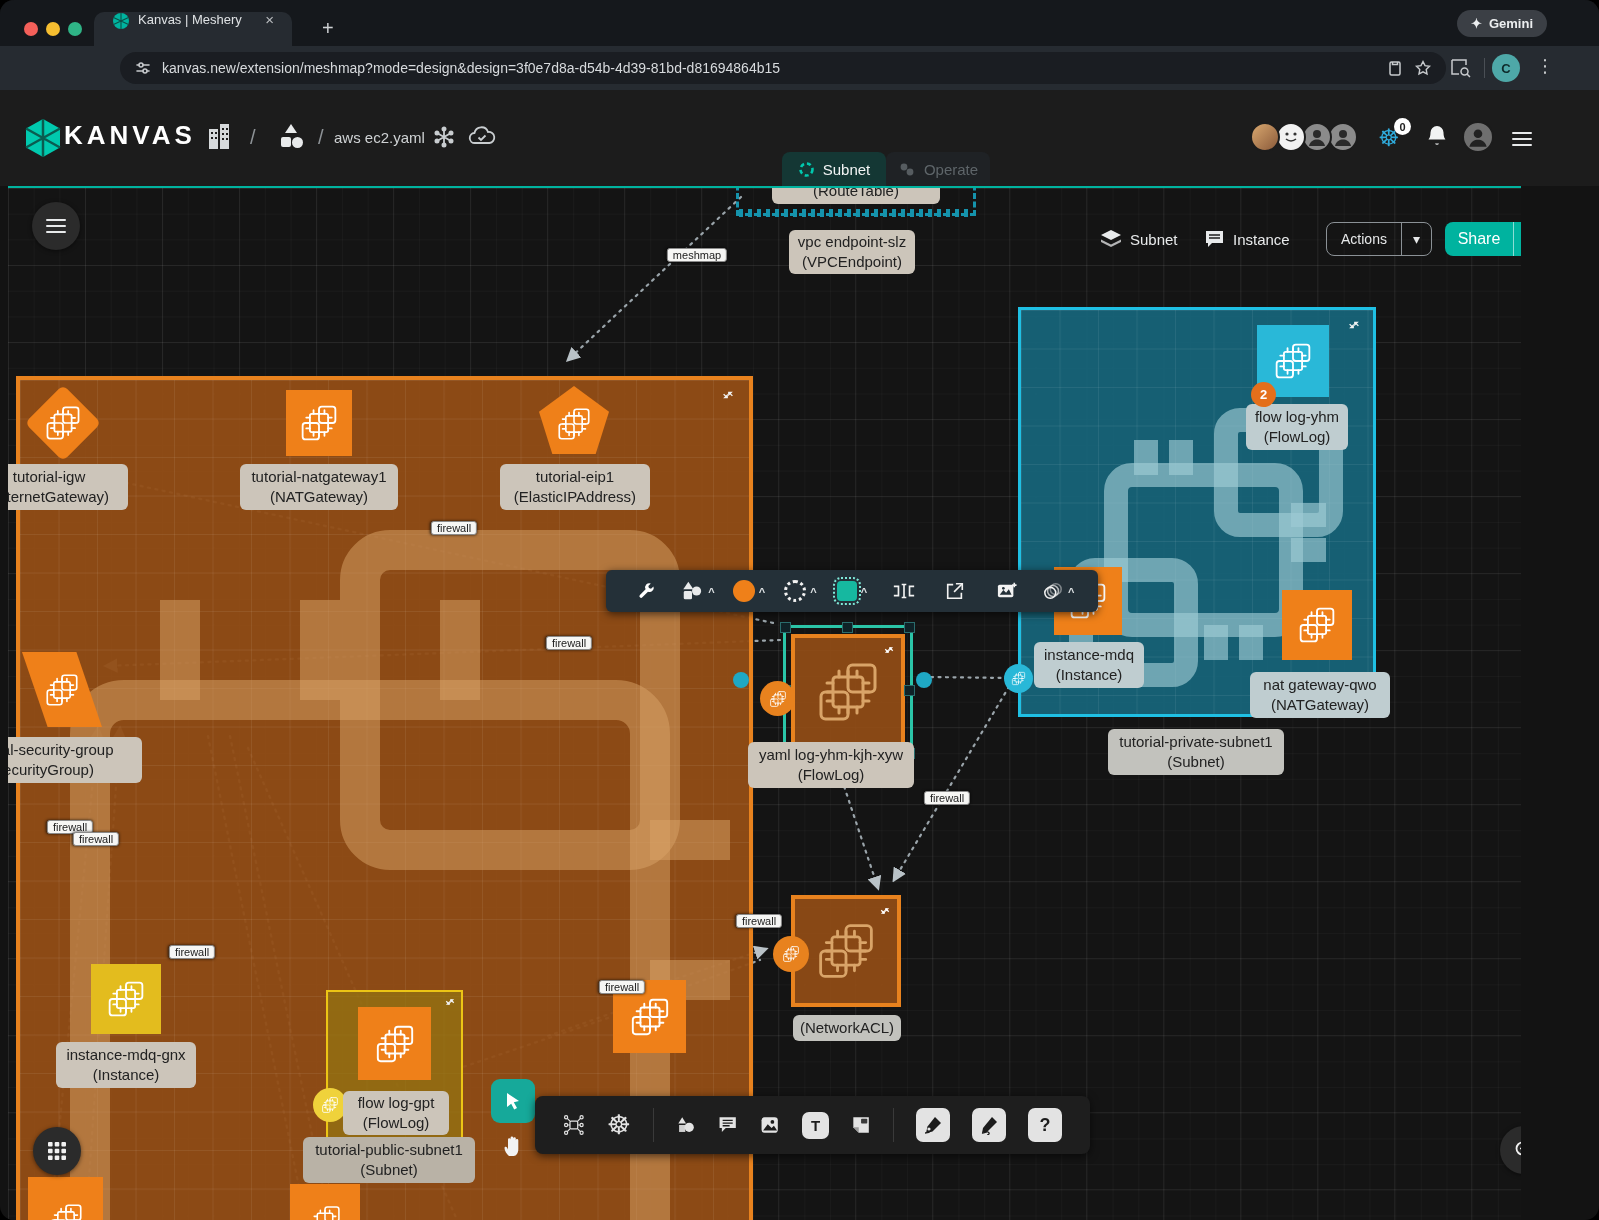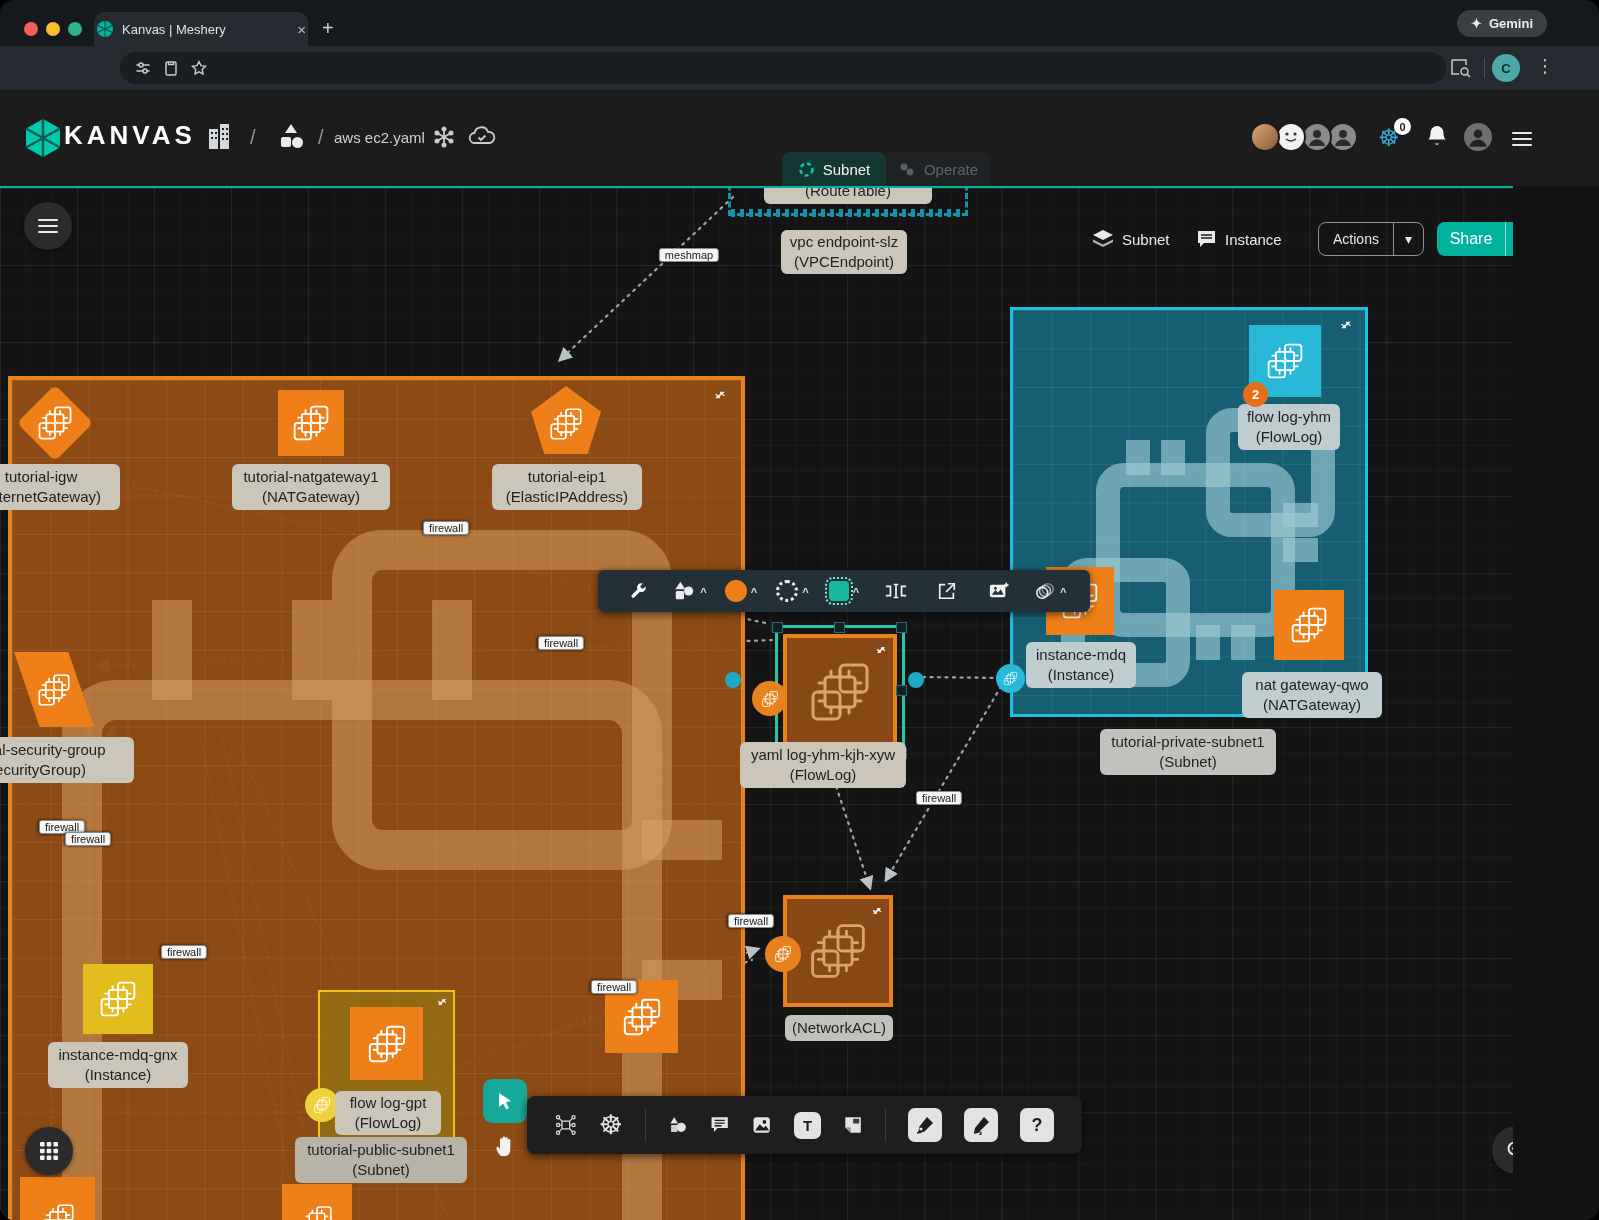--- a/index.html
+++ b/index.html
@@ -4,21 +4,21 @@
 <style>
   html,body{margin:0;padding:0;background:#000;}
   *{box-sizing:border-box;}
   body{font-family:"Liberation Sans",sans-serif;-webkit-font-smoothing:antialiased;}
   .screen{position:relative;width:1599px;height:1220px;background:#131313;border-radius:14px;overflow:hidden;}
   .abs{position:absolute;}
 
   
   .tabstrip{position:absolute;left:0;top:0;width:100%;height:46px;background:#15181c;}
   .tl{position:absolute;top:22px;width:14px;height:14px;border-radius:50%;}
-  .tab{position:absolute;left:94px;top:12px;width:214px;height:34px;background:#262b31;border-radius:10px 10px 0 0;display:flex;align-items:center;padding:0 2px;gap:8px;}
+  .tab{position:absolute;left:94px;top:12px;width:198px;height:34px;background:#262b31;border-radius:10px 10px 0 0;display:flex;align-items:flex-start;padding:0 18px;gap:8px;}
   .tab-title{color:#dfe2e4;font-size:13px;flex:1;white-space:nowrap;overflow:hidden;}
   .tab-close{color:#b9bcbf;font-size:15px;line-height:1;}
   .newtab{position:absolute;left:322px;top:18px;color:#cfd2d4;font-size:20px;line-height:1;}
   .gemini{position:absolute;right:52px;top:10px;height:27px;background:#3b3f45;border-radius:14px;color:#eceef0;font-size:13px;font-weight:700;display:flex;align-items:center;gap:7px;padding:0 14px;}
   .toolbar{position:absolute;left:0;top:46px;width:100%;height:44px;background:#262b31;}
   .navbtn{position:absolute;top:55px;font-size:19px;color:#d4d7da;line-height:1;}
   .urlpill{position:absolute;left:120px;top:52px;width:1326px;height:32px;background:#1a1d22;border-radius:16px;display:flex;align-items:center;padding:0 14px;gap:10px;}
   .url-text{color:#d7dadd;font-size:14px;flex:1;white-space:nowrap;overflow:hidden;}
   .chrome-ic{width:18px;height:18px;flex:none;}
   .divider-v{position:absolute;left:1484px;top:58px;width:1px;height:20px;background:#4a4f55;}
@@ -32,21 +32,21 @@
   .slash{color:#8d9296;font-size:20px;}
   .hicon{color:#d6d9db;}
   .avatar{position:absolute;top:32px;width:30px;height:30px;border-radius:50%;border:2px solid #1c1c1c;}
   .toggle-wrap{position:absolute;left:782px;top:62px;height:34px;display:flex;}
   .toggle-tab{width:104px;display:flex;align-items:center;justify-content:center;gap:8px;font-size:15px;border-radius:8px 8px 0 0;}
   .toggle-active{background:#143734;color:#f2f4f4;}
   .toggle-inactive{background:#1f2225;color:#5e6569;}
   .hamburger span{display:block;width:20px;height:2.5px;background:#e8eaeb;border-radius:2px;margin:3.5px 0;}
 
   
-  .canvas{position:absolute;left:0;top:186px;width:1513px;height:1034px;overflow:hidden;border-top:2px solid #00B39F;
+  .canvas{position:absolute;left:8px;top:186px;width:1513px;height:1034px;overflow:hidden;border-top:2px solid #00B39F;
     background-color:#141414;
     background-image:
       linear-gradient(rgba(255,255,255,.055) 1px, transparent 1px),
       linear-gradient(90deg, rgba(255,255,255,.055) 1px, transparent 1px),
       linear-gradient(rgba(255,255,255,.028) 1px, transparent 1px),
       linear-gradient(90deg, rgba(255,255,255,.028) 1px, transparent 1px);
     background-size:77px 77px,77px 77px,25.7px 25.7px,25.7px 25.7px;}
   .edges{position:absolute;left:0;top:0;pointer-events:none;}
   .subnet{position:absolute;background-image:
       linear-gradient(rgba(255,255,255,.07) 1px, transparent 1px),
@@ -130,20 +130,21 @@
     <span class="navbtn" style="left:96px">⟳</span>
   </div>
   <div class="urlpill">
     <svg class="chrome-ic" viewBox="0 0 18 18">
       <g stroke="#c7cacd" stroke-width="1.6" stroke-linecap="round">
         <path d="M3 6h12 M3 12h12"></path>
           <circle cx="7" cy="6" r="2" fill="#262b31"></circle>
           <circle cx="11" cy="12" r="2" fill="#262b31"></circle>
       </g>
     </svg>
+    <span class="url-text">kanvas.new/extension/meshmap?mode=design&amp;design=3f0e7d8a-d54b-4d39-81bd-d81694864b15</span>
     <svg class="chrome-ic" viewBox="0 0 18 18">
       <g fill="none" stroke="#c7cacd" stroke-width="1.5">
           <rect x="4" y="3" width="10" height="13" rx="1.5"></rect>
           <path d="M6.5 3v2.5h5V3"></path>
         </g>
     </svg>
     <svg class="chrome-ic" viewBox="0 0 18 18">
       <path d="M9 2.5l2 4.1 4.5.6-3.3 3.2.8 4.5L9 12.8 5 14.9l.8-4.5L2.5 7.2 7 6.6z" fill="none" stroke="#c7cacd" stroke-width="1.4"></path>
     </svg>
   </div>

